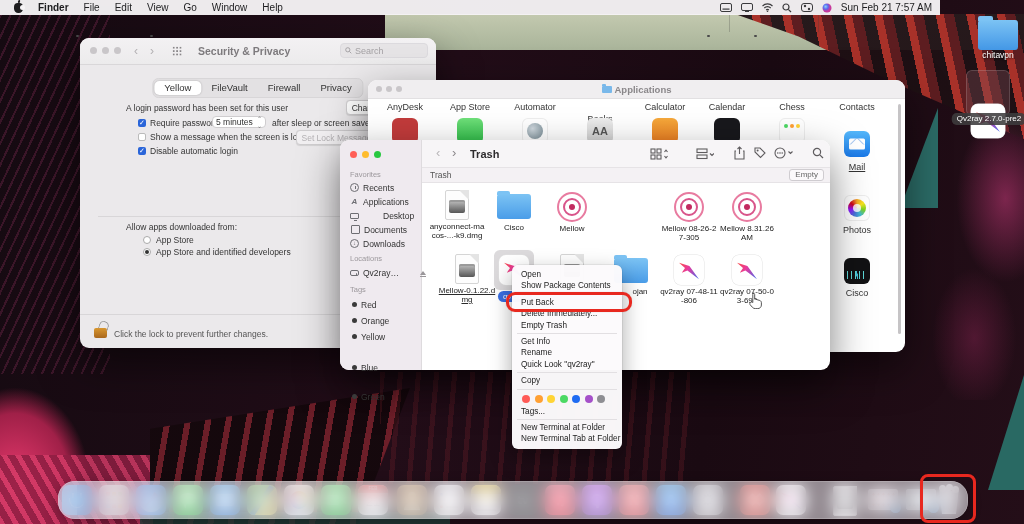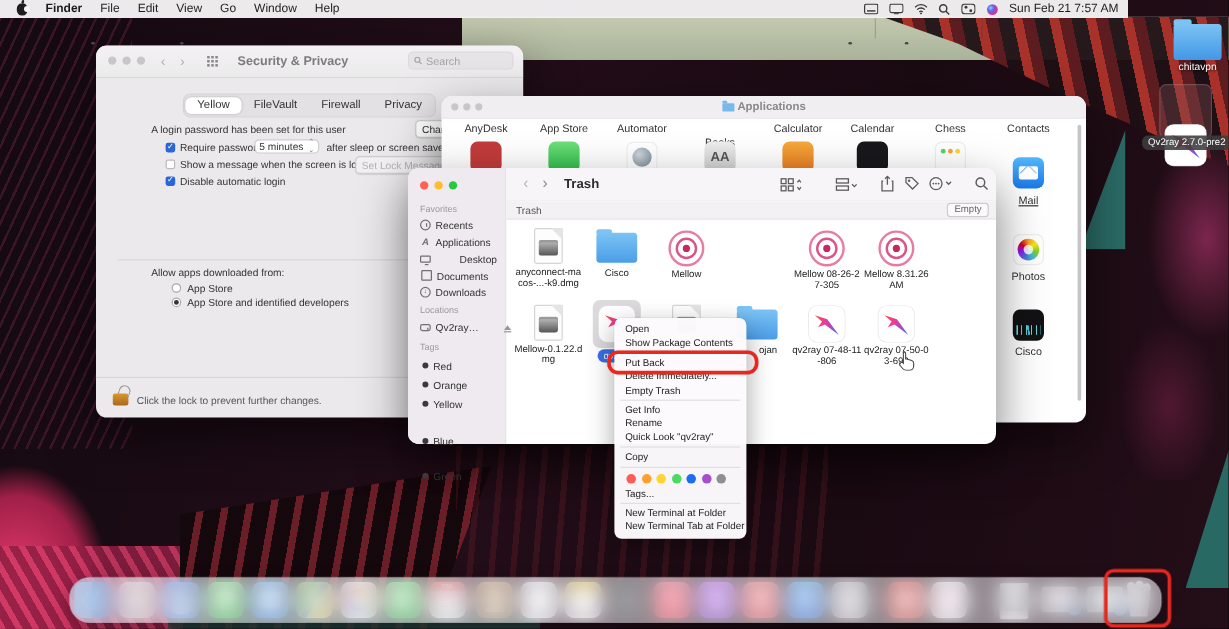--- a/index.html
+++ b/index.html
@@ -460,21 +460,21 @@
       </div>
     <div class="abs file" style="left:349px;top:50px;">
         <i class="icon-mellow"></i>
         <span class="flabel">Mellow 08-26-27-305</span>
       </div>
     <div class="abs file" style="left:407px;top:50px;">
         <i class="icon-mellow"></i>
         <span class="flabel">Mellow 8.31.26 AM</span>
       </div>
 
-    <div class="abs file" style="left:117px;top:114px;">
+    <div class="abs file" style="left:127px;top:114px;text-decoration:underline;">
         <i class="icon-dmg"></i>
         <span class="flabel">Mellow-0.1.22.dmg</span>
       </div>
     <div class="abs sel-box" style="left:154px;top:110px;"></div>
     <div class="abs file" style="left:174px;top:115px;">
         <i class="icon-qv">
           <i class="qv-swoosh"></i>
         </i>
       </div>
     <div class="abs sel-label" style="left:158px;top:151px;">qv2ray</div>

